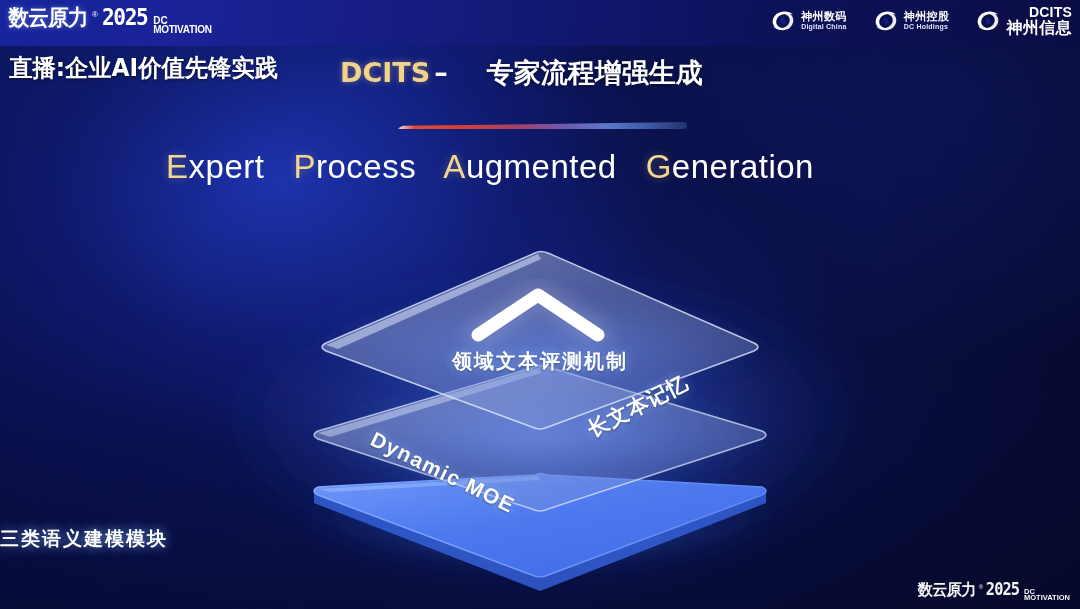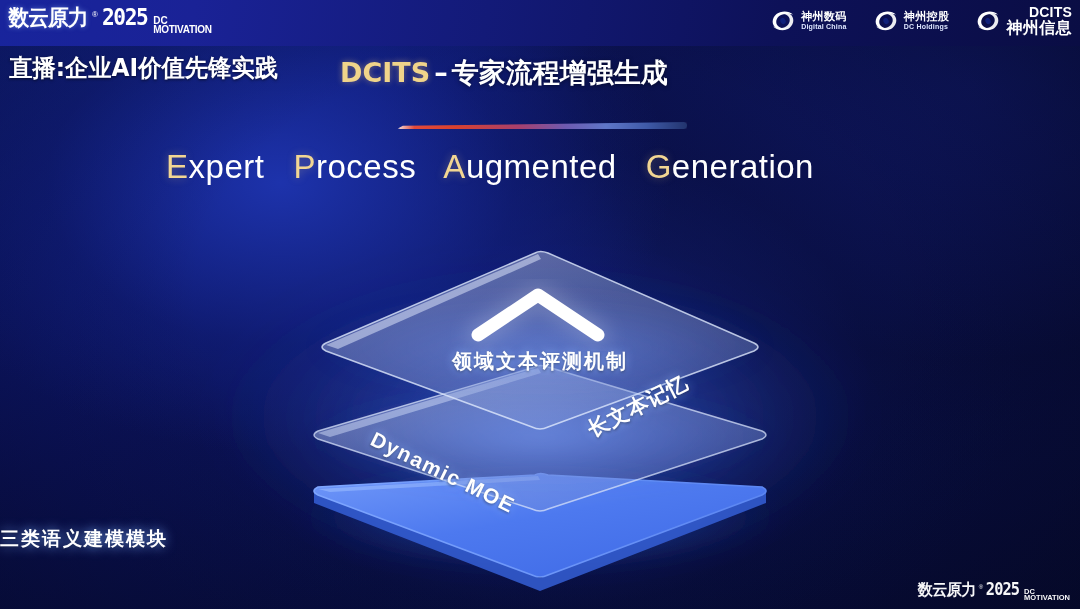--- a/index.html
+++ b/index.html
@@ -93,21 +93,21 @@
   .epag-line{
     position:absolute; top:55px; left:340px;
     font-size:27px; font-weight:bold; white-space:nowrap; z-index:7;
     font-family:"DejaVu Sans","Liberation Sans",sans-serif;
   }
   .epag-gold{
     color:#f0d48a;
     text-shadow:0 0 6px rgba(240,200,120,0.45);
   }
   .epag-dash{ color:#ffffff; padding:0 4px;}
-  .epag-cn{ color:#ffffff; text-shadow:0 1px 4px rgba(0,0,0,0.5); }
+  .epag-cn{ color:#ffffff; text-shadow:0 1px 4px rgba(0,0,0,0.5);margin-left:35px; }
 
   .divider{
     position:absolute; top:122px; left:397px; width:290px; height:7px;
     border-radius:4px; z-index:5;
     background:linear-gradient(90deg,
       rgba(255,240,235,0.95) 0%,
       #e24a3a 6%,
       #d8412f 20%,
       #a7406d 42%,
       #6e5ab0 58%,

